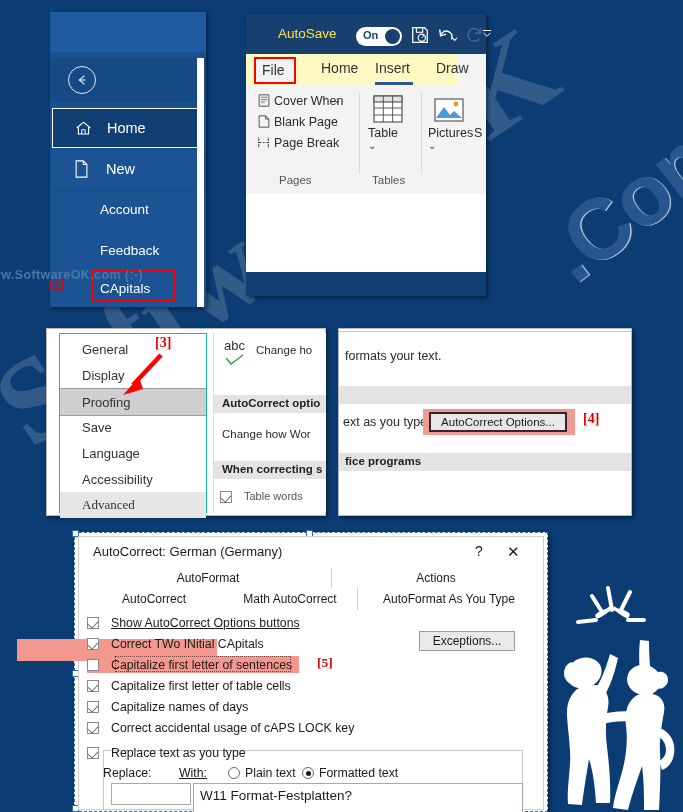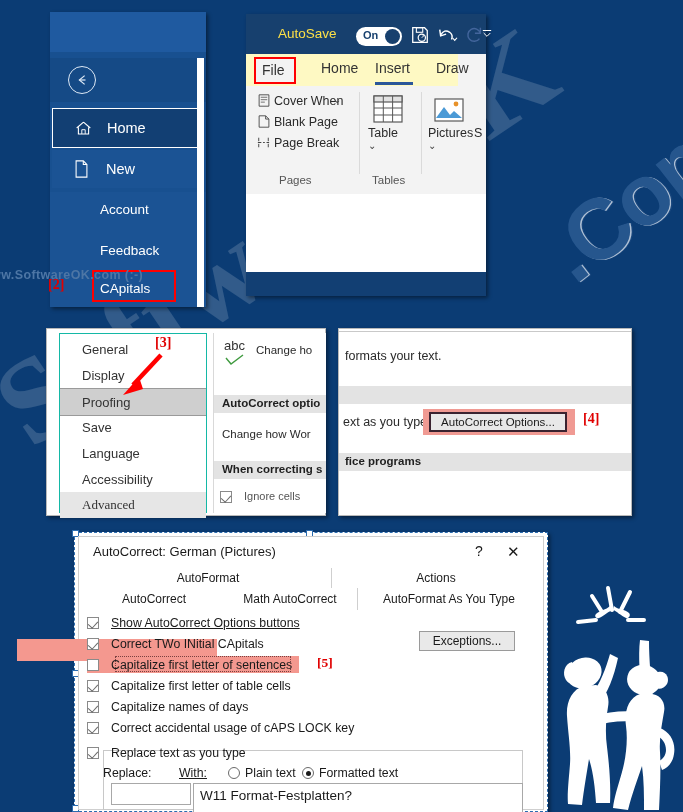--- a/index.html
+++ b/index.html
@@ -324,21 +324,21 @@
     </div>
     <div class="optL-txt" style="left:42px;top:11px">Change ho</div>
     <div class="band" style="top:62px">
         <b>AutoCorrect optio</b>
       </div>
     <div class="optL-txt" style="left:8px;top:95px">Change how Wor</div>
     <div class="band" style="top:128px">
         <b>When correcting s</b>
       </div>
     <div class="cbrow" style="left:30px;top:157px;font-size:11px;color:#555">
-      <span class="cb on"></span><span>Ignore cells</span>
+      <span class="cb on"></span><span>Table words</span>
     </div>
   </div>
 </div>
 
 <div id="optR" class="abs shadow">
   <div style="position:absolute;left:0;top:2px;width:292px;height:1px;background:#c9c9c9"></div>
   <div class="optR-txt" style="left:6px;top:20px;font-size:12.5px">formats your text.</div>
   <div class="bandR" style="top:57px">
       <b></b>
     </div>
@@ -353,21 +353,21 @@
     </div>
 </div>
 
 <div id="dlg" class="abs shadow">
   <div class="handle" style="left:-3px;top:-3px"></div>
   <div class="handle" style="left:231px;top:-3px"></div>
   <div class="handle" style="left:-3px;top:137px"></div>
   <div class="handle" style="left:-3px;top:272px"></div>
 
   <div id="dlg-inner">
-    <div id="dlg-title">AutoCorrect: German (Pictures)</div>
+    <div id="dlg-title">AutoCorrect: German (Germany)</div>
     <div id="dlg-help">?</div>
     <div id="dlg-close">✕</div>
 
     <div id="tabs-row1">
       <div class="dtab sep" style="left:246px;width:208px">Actions</div>
       <div class="dtab" style="left:0px;width:246px">AutoFormat</div>
     </div>
 
     <div id="tabs-row2">
       <div id="tab-ac-hl"></div>

